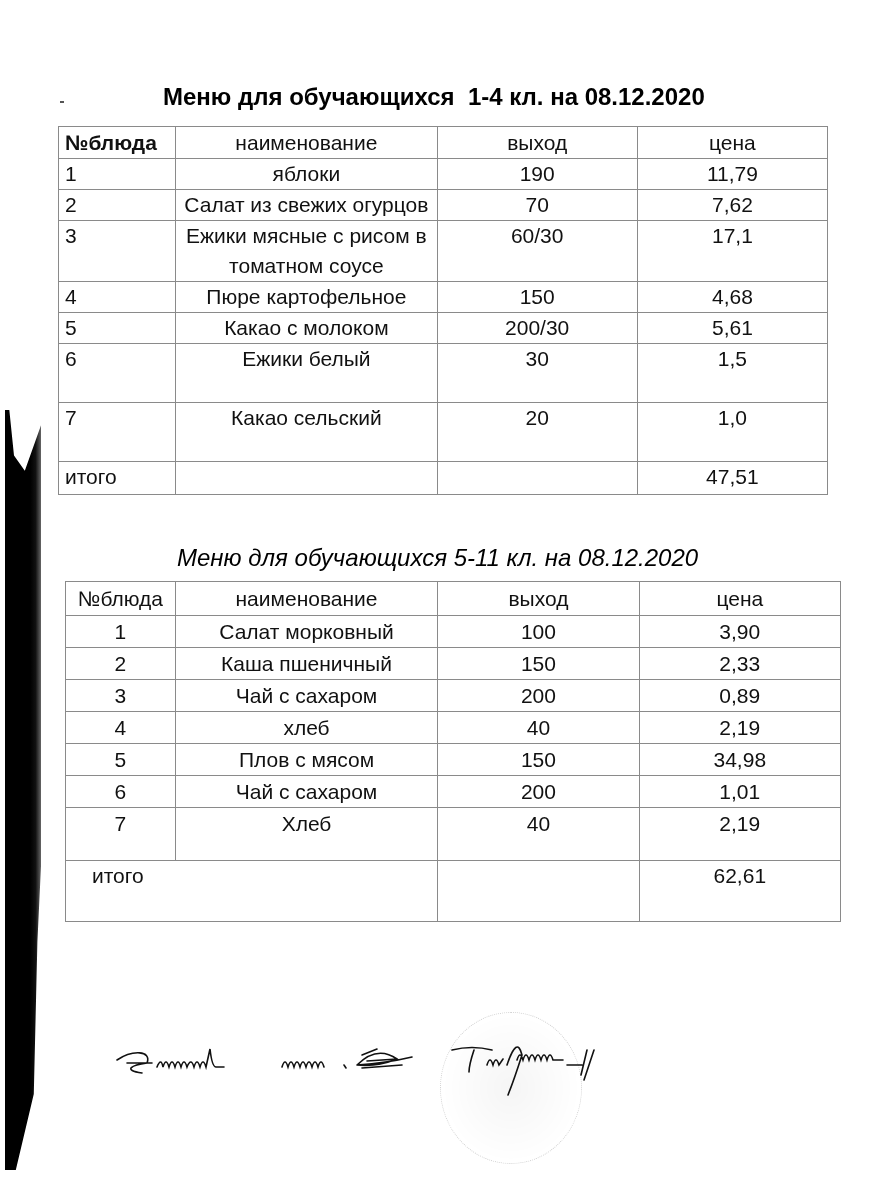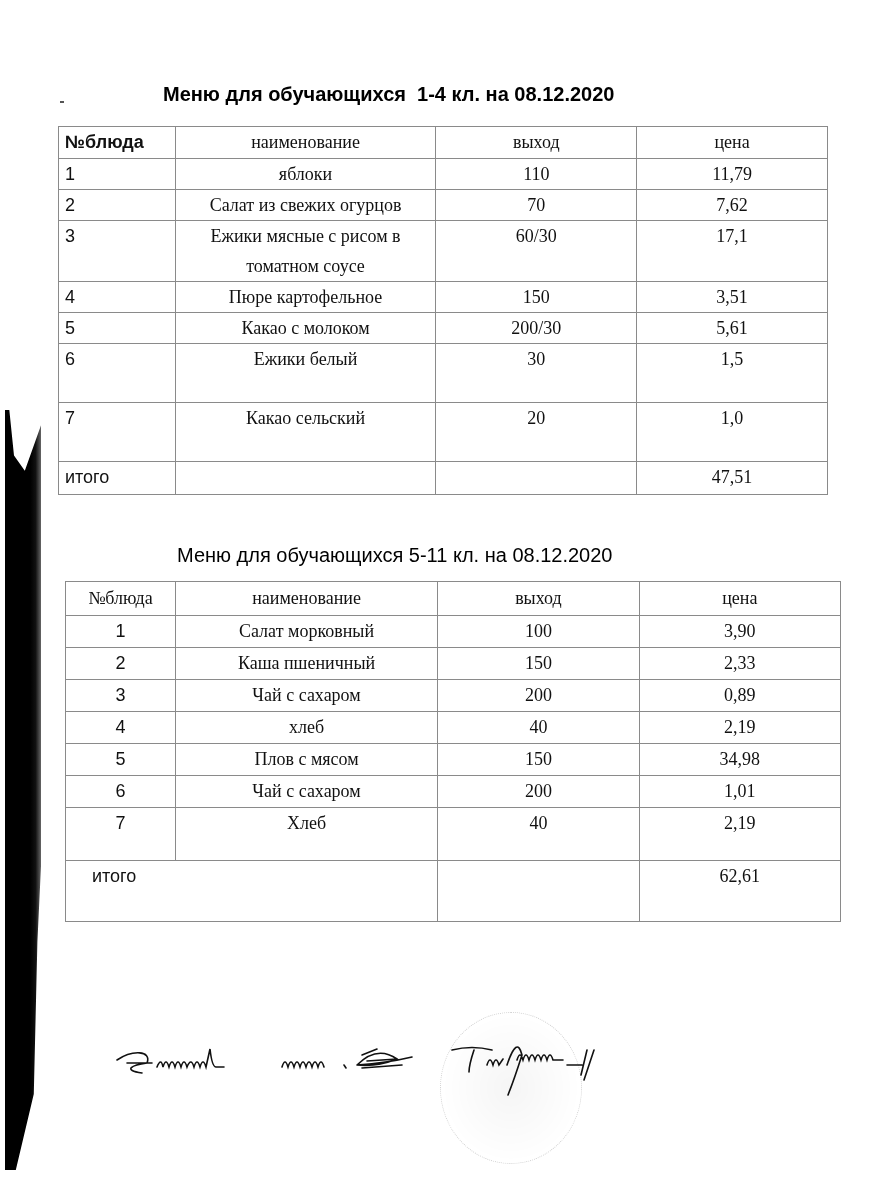--- a/index.html
+++ b/index.html
@@ -7,47 +7,47 @@
       width: 872px; height: 1200px; position: relative; overflow: hidden;
       font-family: "Liberation Sans", "DejaVu Sans", sans-serif; color: #111;
     }
     .scan-edge {
       position: absolute; left: 5px; top: 410px; width: 36px; height: 760px;
       background: linear-gradient(to right, #000 0%, #000 70%, #111 85%, rgba(0,0,0,0.6) 100%);
       clip-path: polygon(0 0, 12% 0, 25% 6%, 55% 8%, 100% 2%, 100% 60%, 90% 70%, 80% 90%, 30% 100%, 0 100%);
     }
     .dot-left { position:absolute; left: 60px; top: 101px; width: 4px; height: 2px; background:#555; }
     .title {
-      position: absolute; font-size: 20px; white-space: pre; color: #000;
+      position: absolute; font-size: 24px; white-space: pre; color: #000;
     }
     .title1 { left: 163px; top: 83px; font-weight: bold; }
-    .title2 { left: 177px; top: 544px; }
+    .title2 { left: 177px; top: 544px; font-style: italic; }
     table {
-      position: absolute; border-collapse: collapse; font-size: 18px;
+      position: absolute; border-collapse: collapse; font-size: 21px;
     }
     td, th {
       border: 1px solid #8a8a8a; padding: 0 6px; vertical-align: top;
       font-weight: normal; line-height: 26px;
     }
     .t1 { left: 58px; top: 126px; width: 770px; }
     .t2 { left: 65px; top: 581px; width: 776px; }
     .t1 th { height: 31px; line-height: 31px; }
     .t1 td { height: 30px; line-height: 30px; }
     .t1 tr.tall-3 td { height: 60px; line-height: 30px; }
     .t1 tr.tall td { height: 58px; }
     .t1 tr.total td { height: 32px; line-height: 30px; }
     .t1 th.num { text-align: left; font-weight: bold; }
     .t1 td.num { text-align: left; }
     .t2 th { height: 33px; line-height: 33px; }
     .t2 td { height: 31px; line-height: 31px; text-align: center; }
     .t2 tr.tall td { height: 52px; }
     .t2 tr.total td { height: 60px; line-height: 30px; }
     .t2 .num { text-align: center; }
     .t2 td.total-label { text-align: left; padding-left: 26px; }
-    .c { text-align: center; font-family: Liberation Serif, serif; }
+    .c { text-align: center; }
     .col-num1 { width: 105px; } .col-name1 { width: 255px; } .col-out1 { width: 195px; } .col-price1 { width: 185px; }
     .col-num2 { width: 95px; } .col-name2 { width: 245px; } .col-out2 { width: 185px; } .col-price2 { width: 185px; }
     .signature {
       position: absolute; left: 112px; top: 1035px; width: 750px; height: 70px;
     }
     .stamp {
       position: absolute; left: 440px; top: 1012px; width: 140px; height: 150px;
       border-radius: 50%; border: 1px dotted rgba(0,0,0,0.18);
       background: radial-gradient(ellipse at center, rgba(0,0,0,0.04), rgba(0,0,0,0) 70%);
     }
@@ -64,40 +64,40 @@
   <tbody>
       <tr>
     <th class="num col-num1">№блюда</th>
     <th class="c col-name1">наименование</th>
     <th class="c col-out1">выход</th>
     <th class="c col-price1">цена</th>
   </tr>
   <tr>
     <td class="num">1</td>
     <td class="c">яблоки</td>
-    <td class="c">110</td>
+    <td class="c">190</td>
     <td class="c">11,79</td>
   </tr>
   <tr>
     <td class="num">2</td>
     <td class="c">Салат из свежих огурцов</td>
     <td class="c">70</td>
     <td class="c">7,62</td>
   </tr>
   <tr class="tall-3">
     <td class="num">3</td>
     <td class="c">Ежики мясные с рисом в томатном соусе</td>
     <td class="c">60/30</td>
     <td class="c">17,1</td>
   </tr>
   <tr>
     <td class="num">4</td>
     <td class="c">Пюре картофельное</td>
     <td class="c">150</td>
-    <td class="c">3,51</td>
+    <td class="c">4,68</td>
   </tr>
   <tr>
     <td class="num">5</td>
     <td class="c">Какао с молоком</td>
     <td class="c">200/30</td>
     <td class="c">5,61</td>
   </tr>
   <tr class="tall">
     <td class="num">6</td>
     <td class="c">Ежики белый</td>

